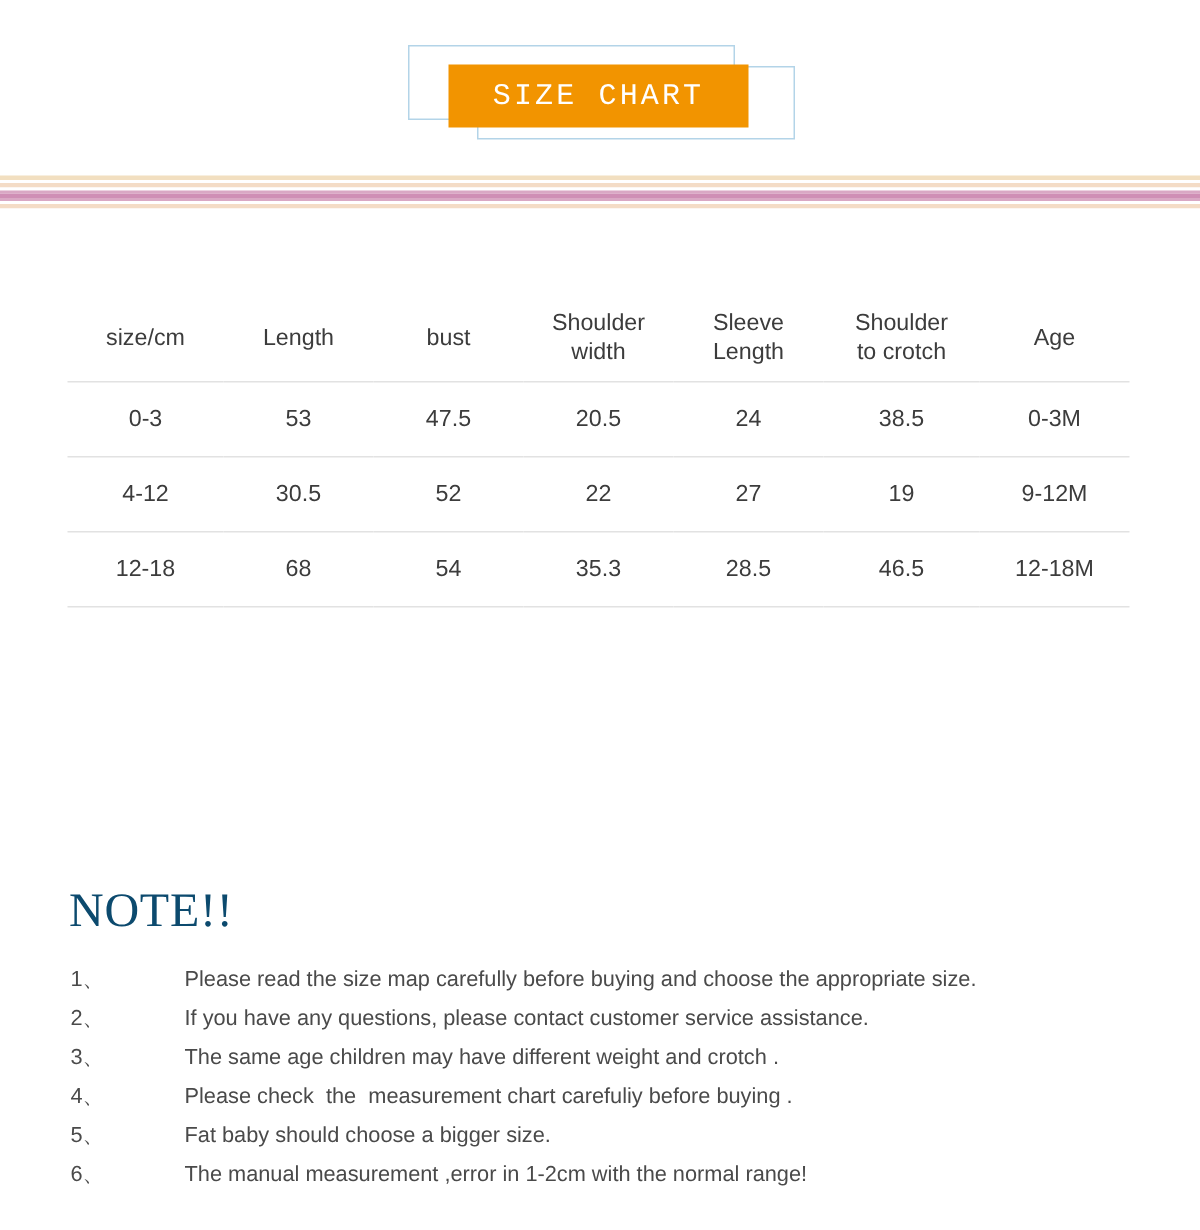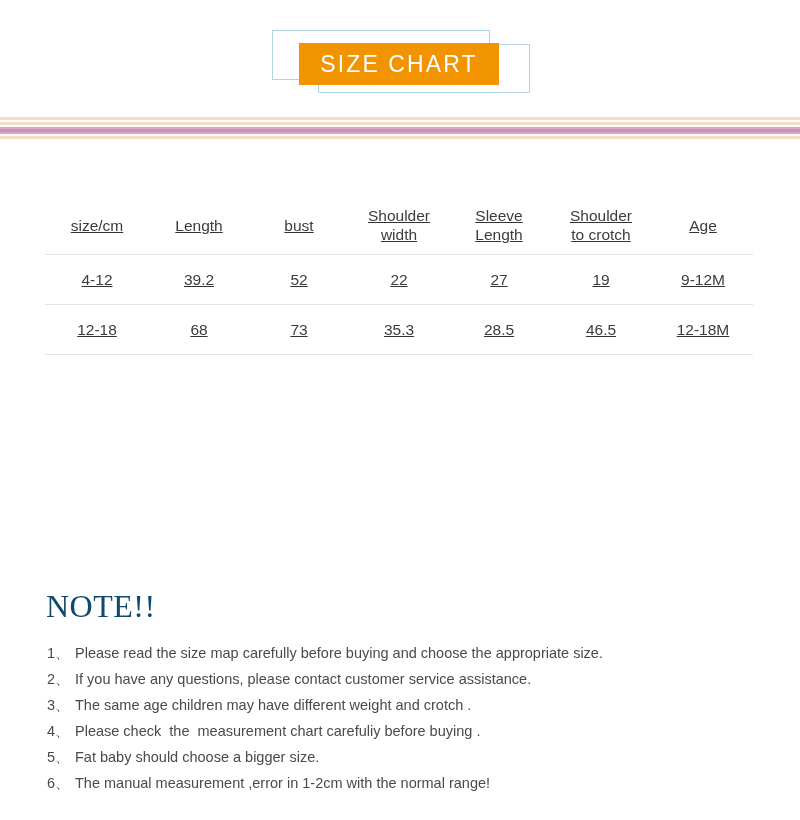--- a/index.html
+++ b/index.html
@@ -46,24 +46,24 @@
     top: 43px;
     width: 200px;
     height: 42px;
     background: #f29400;
     display: flex;
     align-items: center;
     justify-content: center;
   }
   .banner-text {
     color: #ffffff;
-    font-size: 23px;
+    font-size: 20px;
     letter-spacing: 2.1px;
     font-weight: 400;
-    font-family: Liberation Sans, sans-serif;
+    font-family: Liberation Mono, monospace;
     white-space: nowrap;
   }
 
   
   .divider {
     position: absolute;
     left: 0;
     top: 117px;
     width: 800px;
     height: 24px;
@@ -88,21 +88,20 @@
   .table-wrap {
     position: absolute;
     left: 45px;
     top: 196px;
     width: 708px;
   }
   table.size-table {
     border-collapse: collapse;
     width: 708px;
     table-layout: fixed;
-    text-decoration: underline;
   }
   table.size-table th,
   table.size-table td {
     text-align: center;
     vertical-align: middle;
     font-weight: 400;
     color: #3c3c3c;
     padding: 0;
   }
   table.size-table th {
@@ -151,20 +150,21 @@
     height: 26px;
   }
   .note-num {
     flex: 0 0 auto;
     width: 28px;
     white-space: pre;
   }
   .note-text {
     flex: 1 1 auto;
     white-space: pre;
+    margin-left: 48px;
   }
 </style>
 </head>
 <body>
 
 <div class="header-area">
   <div class="deco-rect top-left"></div>
   <div class="deco-rect bottom-right"></div>
   <div class="banner">
     <span class="banner-text">SIZE CHART</span>
@@ -201,32 +201,41 @@
         <th>Length</th>
         <th>bust</th>
         <th>Shoulder<br>width</th>
         <th>Sleeve<br>Length</th>
         <th>Shoulder<br>to crotch</th>
         <th>Age</th>
       </tr>
     </thead>
     <tbody>
       <tr>
+        <td>0-3</td>
+        <td>53</td>
+        <td>47.5</td>
+        <td>20.5</td>
+        <td>24</td>
+        <td>38.5</td>
+        <td>0-3M</td>
+      </tr>
+      <tr>
         <td>4-12</td>
-        <td>39.2</td>
+        <td>30.5</td>
         <td>52</td>
         <td>22</td>
         <td>27</td>
         <td>19</td>
         <td>9-12M</td>
       </tr>
       <tr>
         <td>12-18</td>
         <td>68</td>
-        <td>73</td>
+        <td>54</td>
         <td>35.3</td>
         <td>28.5</td>
         <td>46.5</td>
         <td>12-18M</td>
       </tr>
     </tbody>
   </table>
 </div>
 
 <div class="note-title">NOTE!!</div>

